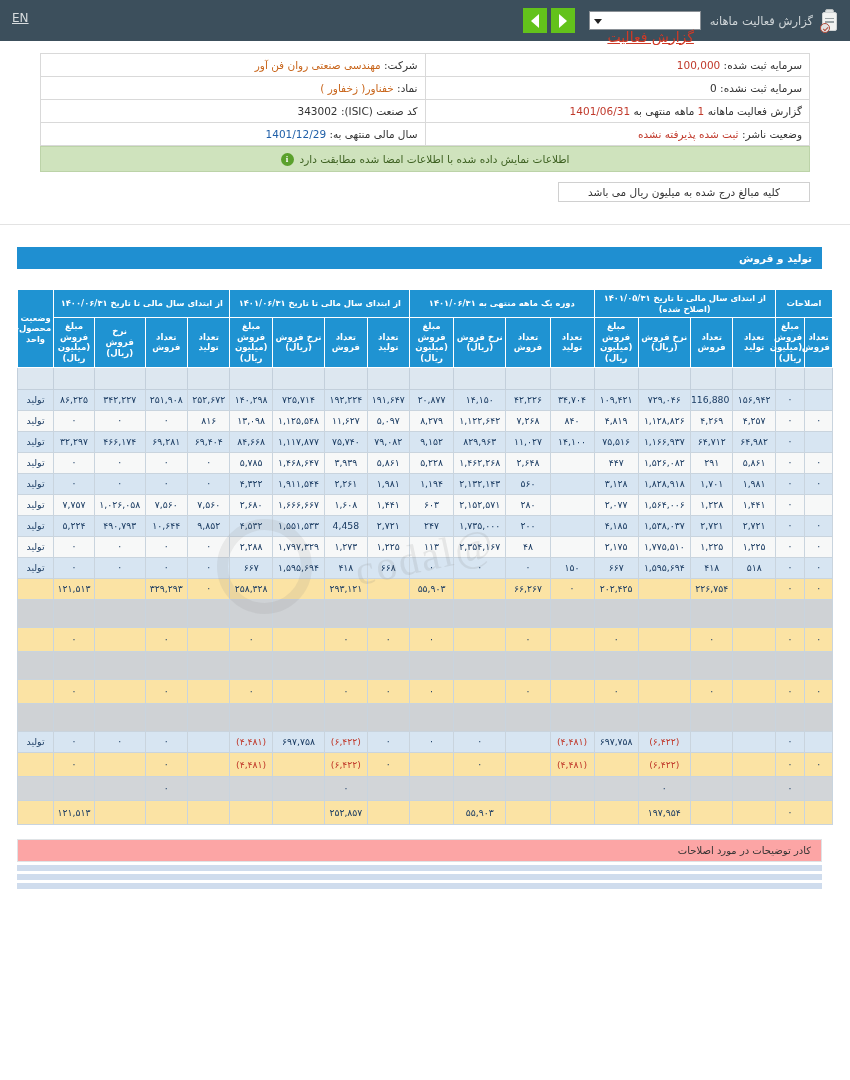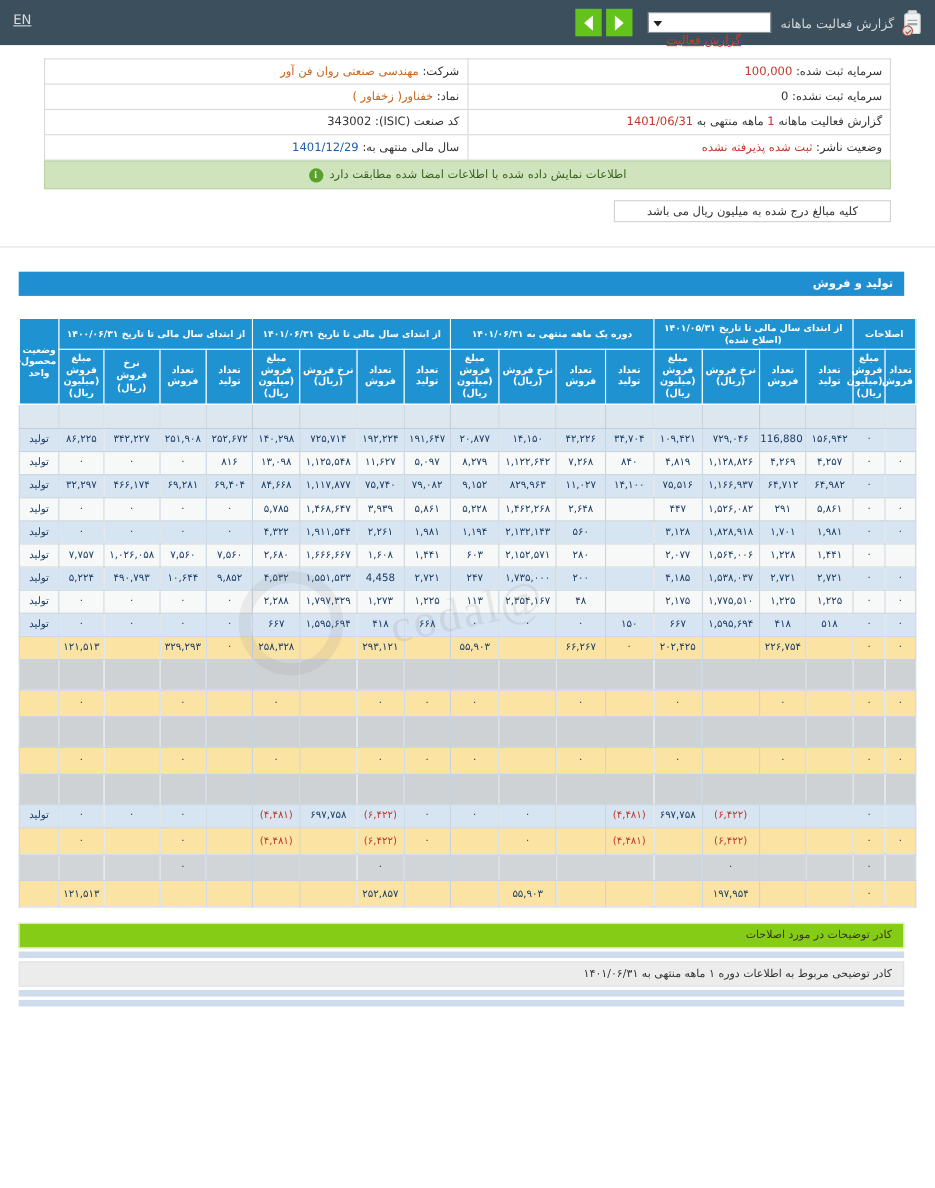--- a/index.html
+++ b/index.html
@@ -44,22 +44,22 @@
   }
   .topbar-title {
     color: #ced4d7; font-size: 11.5px; white-space: nowrap; margin-left: 9px;
   }
   .report-select {
     width: 112px; height: 19px; background: #ffffff; border: 1px solid #8a9096;
     position: relative; display: flex; align-items: center;
     padding: 0 4px 0 16px;
   }
   .report-select .sel-text {
-    color: #d03a26; font-size: 11px; text-decoration: underline;
-    white-space: nowrap; overflow: hidden; width: 100%; text-align: left; margin-top: 32px;
+    color: #d03a26; font-size: 14px; text-decoration: underline;
+    white-space: nowrap; overflow: hidden; width: 100%; text-align: center; margin-top: 32px;
   }
   .report-select .caret {
     position: absolute; left: 4px; top: 7px;
     width: 0; height: 0; border-left: 4px solid transparent;
     border-right: 4px solid transparent; border-top: 5px solid #222;
   }
   .navbtns { display: flex; gap: 4px; margin-right: 14px; }
   .navbtn {
     width: 24px; height: 25px; background: #63c21b; border: none;
     display: flex; align-items: center; justify-content: center; cursor: pointer;
@@ -162,21 +162,21 @@
     border: 11px solid rgba(130,130,130,0.13);
   }
 
   
   .notes { margin: 14px 28px 0 17px; }
   .note-row {
     background: #ececec; border: 1px solid #dfe3e6;
     font-size: 10px; color: #333; padding: 5px 10px;
     text-align: right; margin-bottom: 3px;
   }
-  .note-row.hdr { background: #84cc16; }
+  .note-row.hdr { background: #fca5a5; }
   .note-strip { height: 6px; background: #cfdced; margin-bottom: 3px; }
 </style>
 </head>
 <body>
 
 <div class="topbar">
   <div class="clip-icon">
     <div class="clip"></div>
     <div class="body"></div>
     <div class="line l1"></div>
@@ -740,16 +740,15 @@
           <td>۱۲۱,۵۱۳</td>
           <td class="unitcell"></td>
         </tr>
       </tbody>
   </table>
 </div>
 
 <div class="notes">
   <div class="note-row hdr">کادر توضیحات در مورد اصلاحات</div>
   <div class="note-strip"></div>
-  <div class="note-row">کادر توضیحی مربوط به اطلاعات دوره ۱ ماهه منتهی به ۱۴۰۱/۰۶/۳۱</div>
   <div class="note-strip"></div>
   <div class="note-strip"></div>
 </div>
 
 </body></html>

